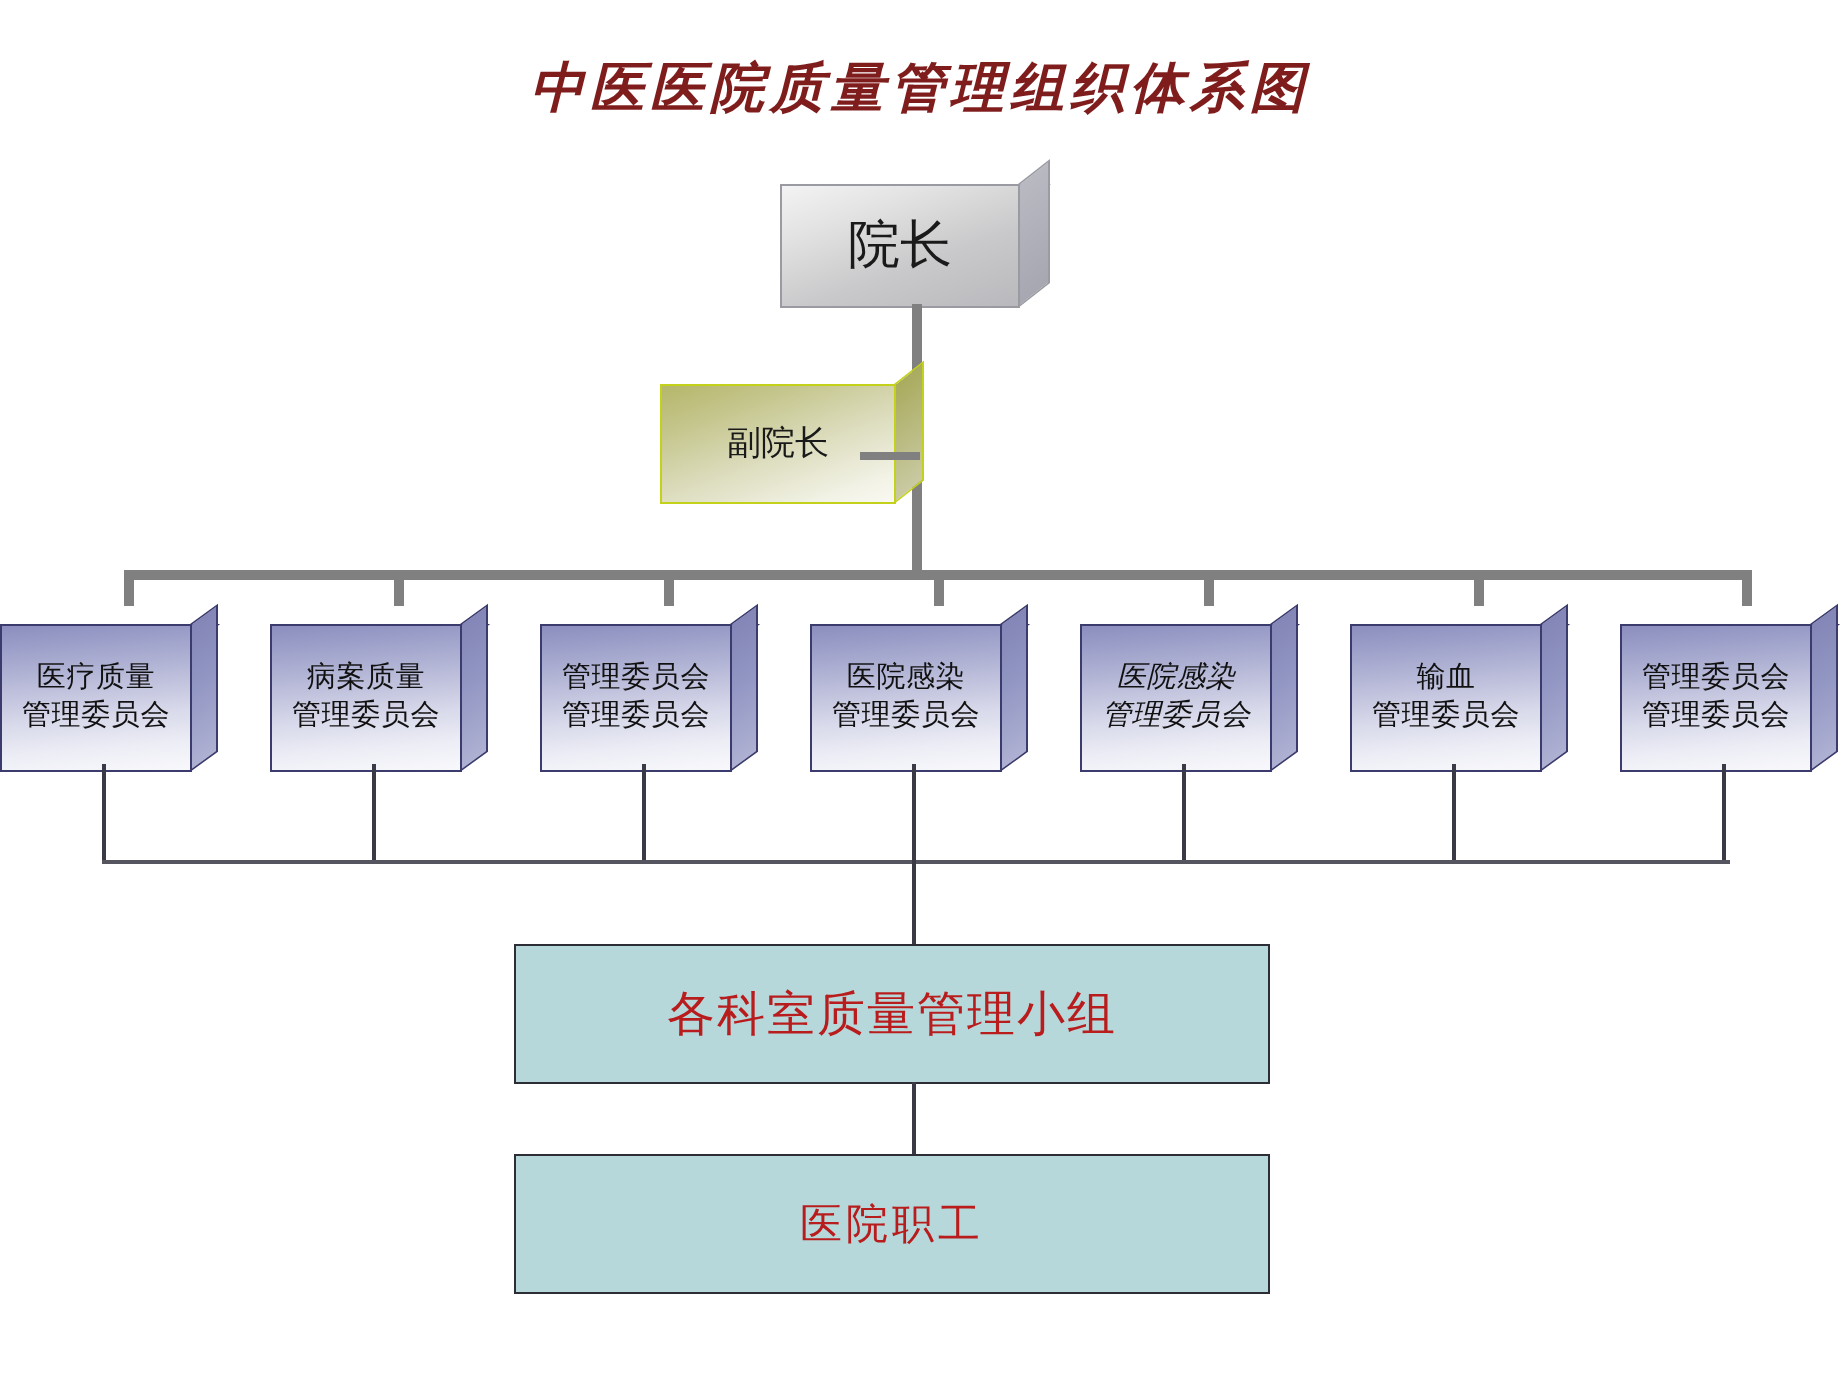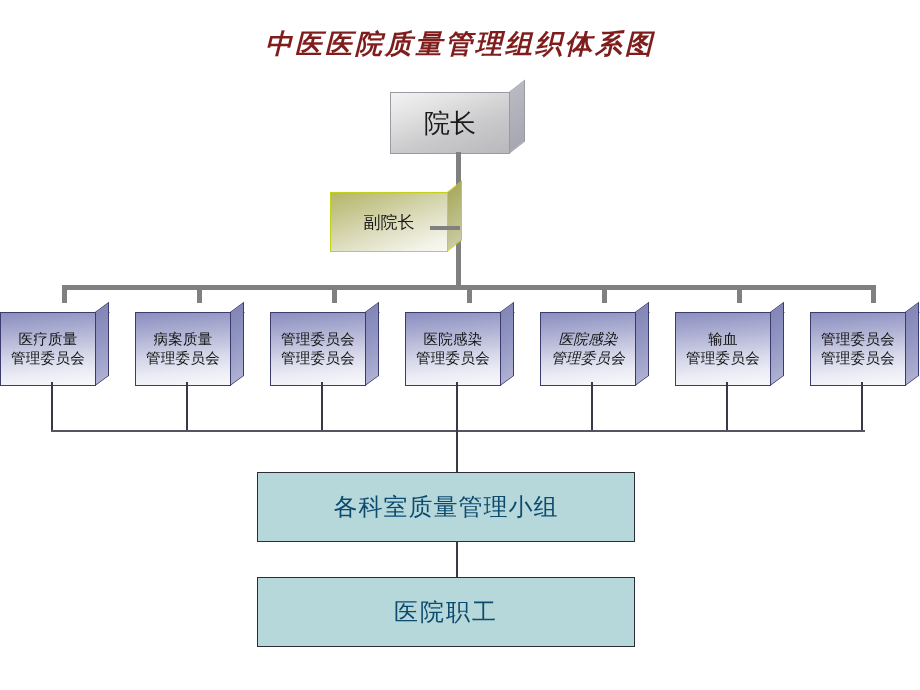--- a/index.html
+++ b/index.html
@@ -175,24 +175,24 @@
   .flatbox {
     position: absolute;
     box-sizing: border-box;
     background: #b7d8db;
     border: 1px solid #2d2d35;
     display: flex;
     align-items: center;
     justify-content: center;
     text-align: center;
     font-family: "DejaVu Serif", "Liberation Serif", serif;
-    color: #0c4a6e;
+    color: #b91c1c;
   }
   #box-dept  { left: 257px; top: 472px; width: 378px; height: 70px; font-size: 24px; letter-spacing: 1px; }
-  #box-staff { left: 257px; top: 577px; width: 378px; height: 70px; font-size: 24px; letter-spacing: 2px; }
+  #box-staff { left: 257px; top: 577px; width: 378px; height: 70px; font-size: 21px; letter-spacing: 2px; }
 </style>
 </head>
 <body>
 
 <div id="canvas">
 
   <div id="chart-title">中医医院质量管理组织体系图</div>
 
   <div class="box3d" id="box-president">
     <div class="topface"></div>

